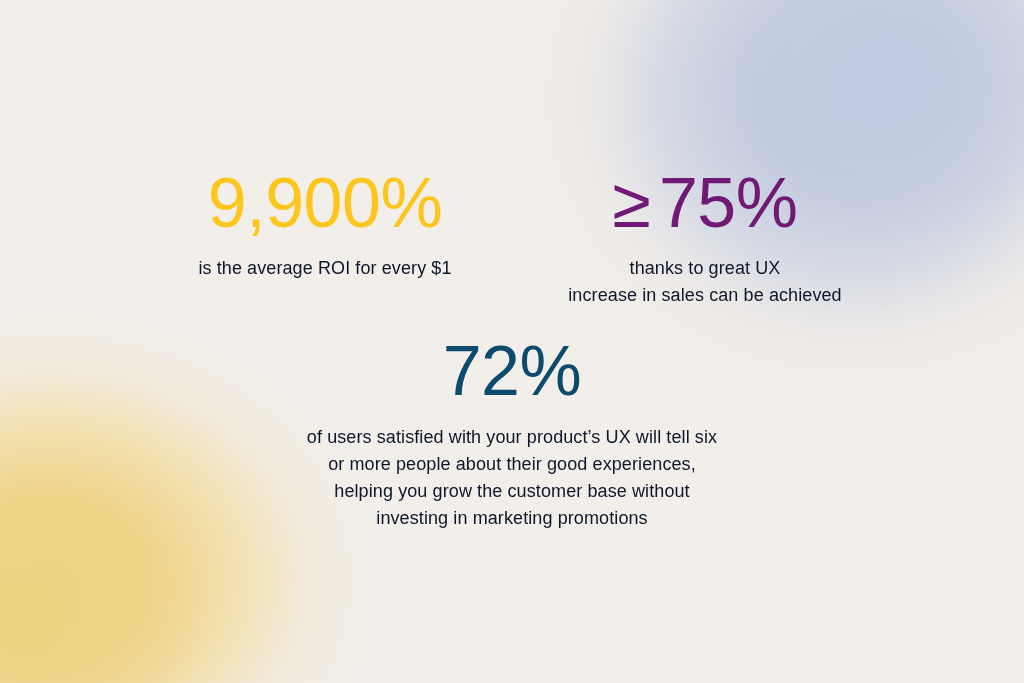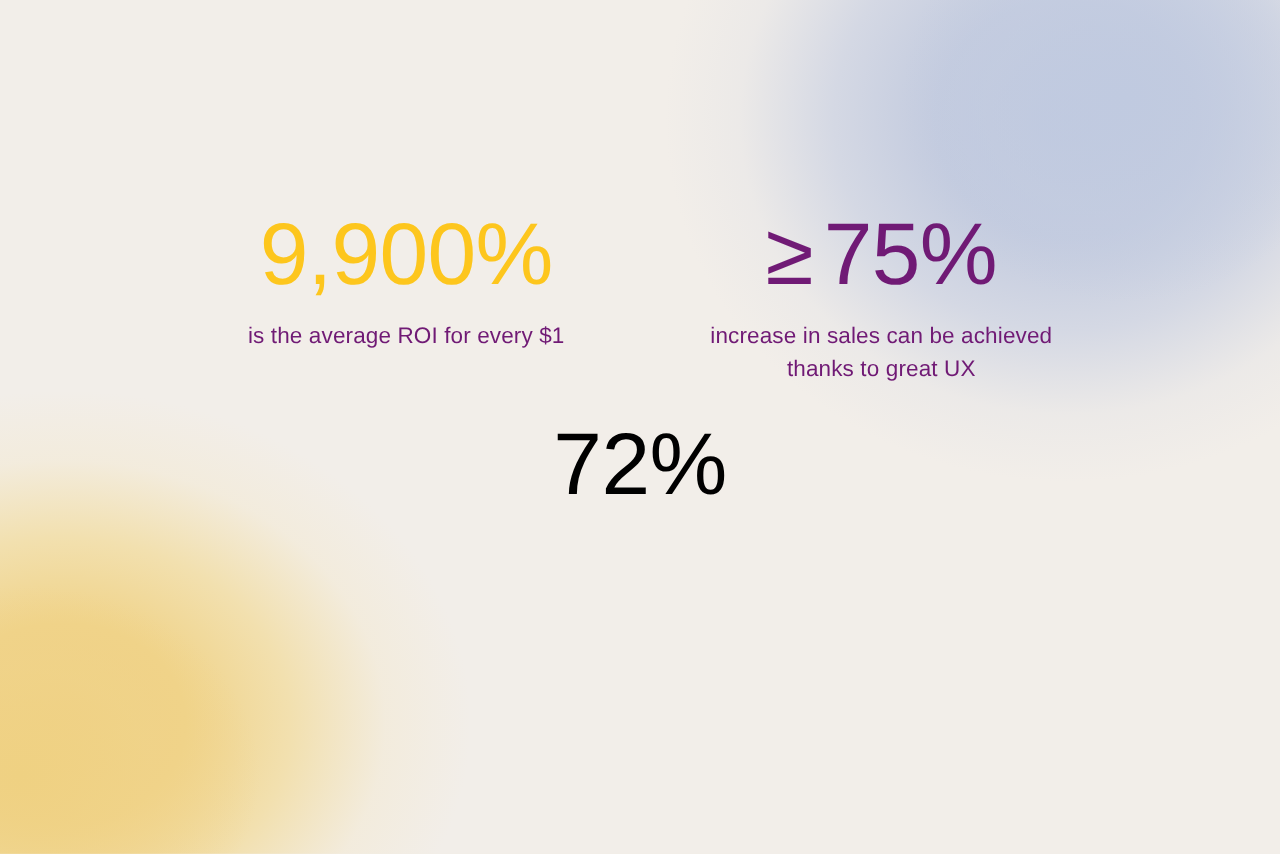--- a/index.html
+++ b/index.html
@@ -83,41 +83,41 @@
 
   .stat-value {
     color:#3E4957;
     font-weight:400;
     letter-spacing:-0.5px;
     white-space:nowrap;
     line-height:1;
   }
 
   .stat-caption {
-    color:#701a75;
+    color:#0f172a;
     font-size:18px;
     line-height:27px;
     font-weight:400;
     letter-spacing:0.1px;
   }
 
   
   #stat-roi { left:150px; top:168px; width:350px; }
   #stat-roi .stat-value { font-size:70px; color:#FDC61D; }
   #stat-roi .stat-caption { margin-top:17px; }
 
   
   #stat-sales { left:530px; top:168px; width:350px; }
   #stat-sales .stat-value { font-size:70px; color:#701a75; }
   #stat-sales .stat-value .gte { letter-spacing:2px; margin-right:6px; }
   #stat-sales .stat-caption { margin-top:17px; }
 
   
   #stat-referral { left:232px; top:336px; width:560px; }
-  #stat-referral .stat-value { font-size:70px; color:#000000; }
+  #stat-referral .stat-value { font-size:70px; color:#0c4a6e; }
   #stat-referral .stat-caption { margin-top:18px; }
 
   .caption-line { display:block; }
 </style>
 </head>
 <body>
 
 <div id="bg-layer">
   <div class="blob" id="blob-blue"></div>
   <div class="blob" id="blob-blue-2"></div>
@@ -130,22 +130,28 @@
   <div class="stat-block" id="stat-roi">
     <div class="stat-value">9,900%</div>
     <div class="stat-caption">
       <span class="caption-line">is the average ROI for every $1</span>
     </div>
   </div>
 
   <div class="stat-block" id="stat-sales">
     <div class="stat-value"><span class="gte">≥</span><span>75%</span></div>
     <div class="stat-caption">
+      <span class="caption-line">thanks to great UX</span>
       <span class="caption-line">increase in sales can be achieved</span>
-      <span class="caption-line">thanks to great UX</span>
     </div>
   </div>
 
   <div class="stat-block" id="stat-referral">
     <div class="stat-value">72%</div>
+    <div class="stat-caption">
+      <span class="caption-line">of users satisfied with your product’s UX will tell six</span>
+      <span class="caption-line">or more people about their good experiences,</span>
+      <span class="caption-line">helping you grow the customer base without</span>
+      <span class="caption-line">investing in marketing promotions</span>
+    </div>
   </div>
 
 </div>
 
 </body></html>

